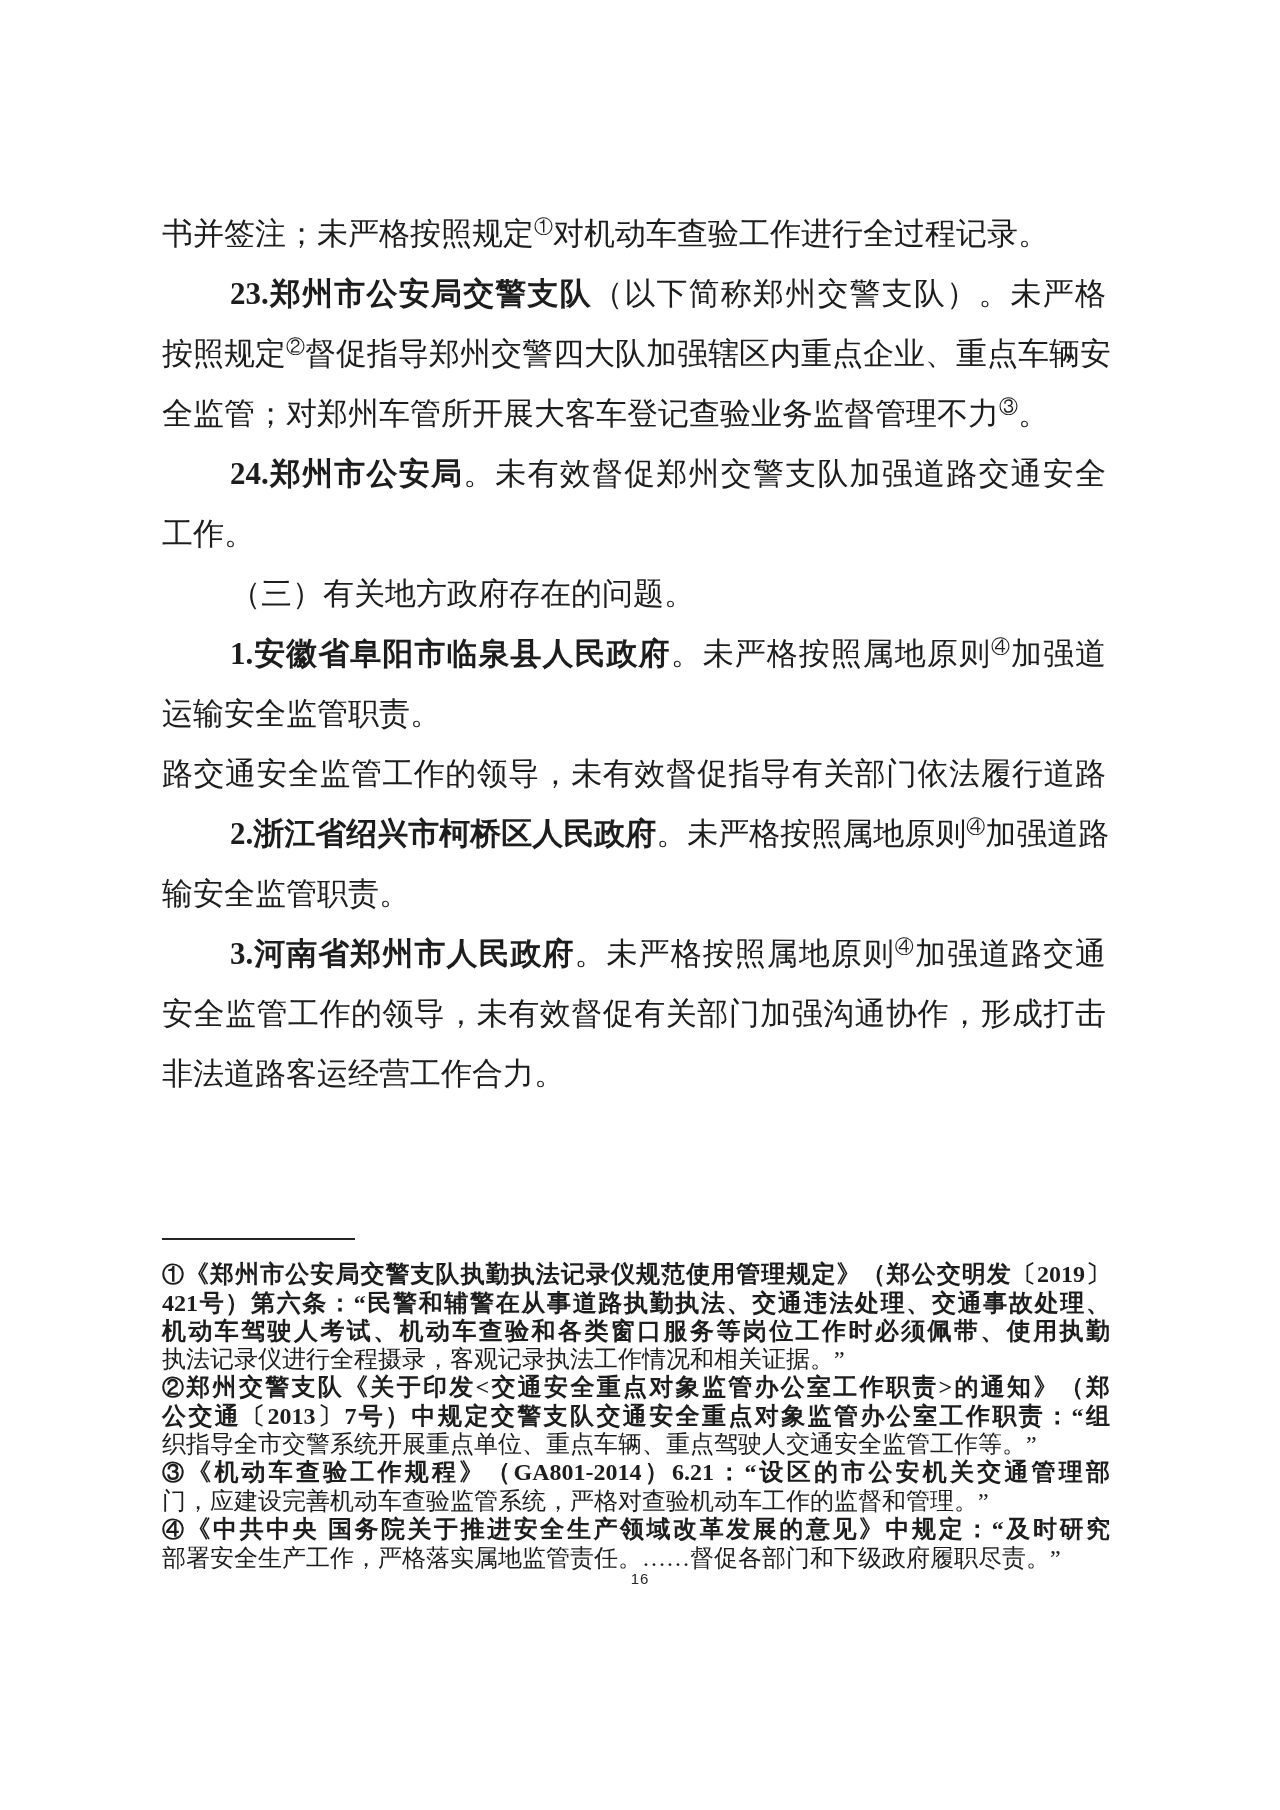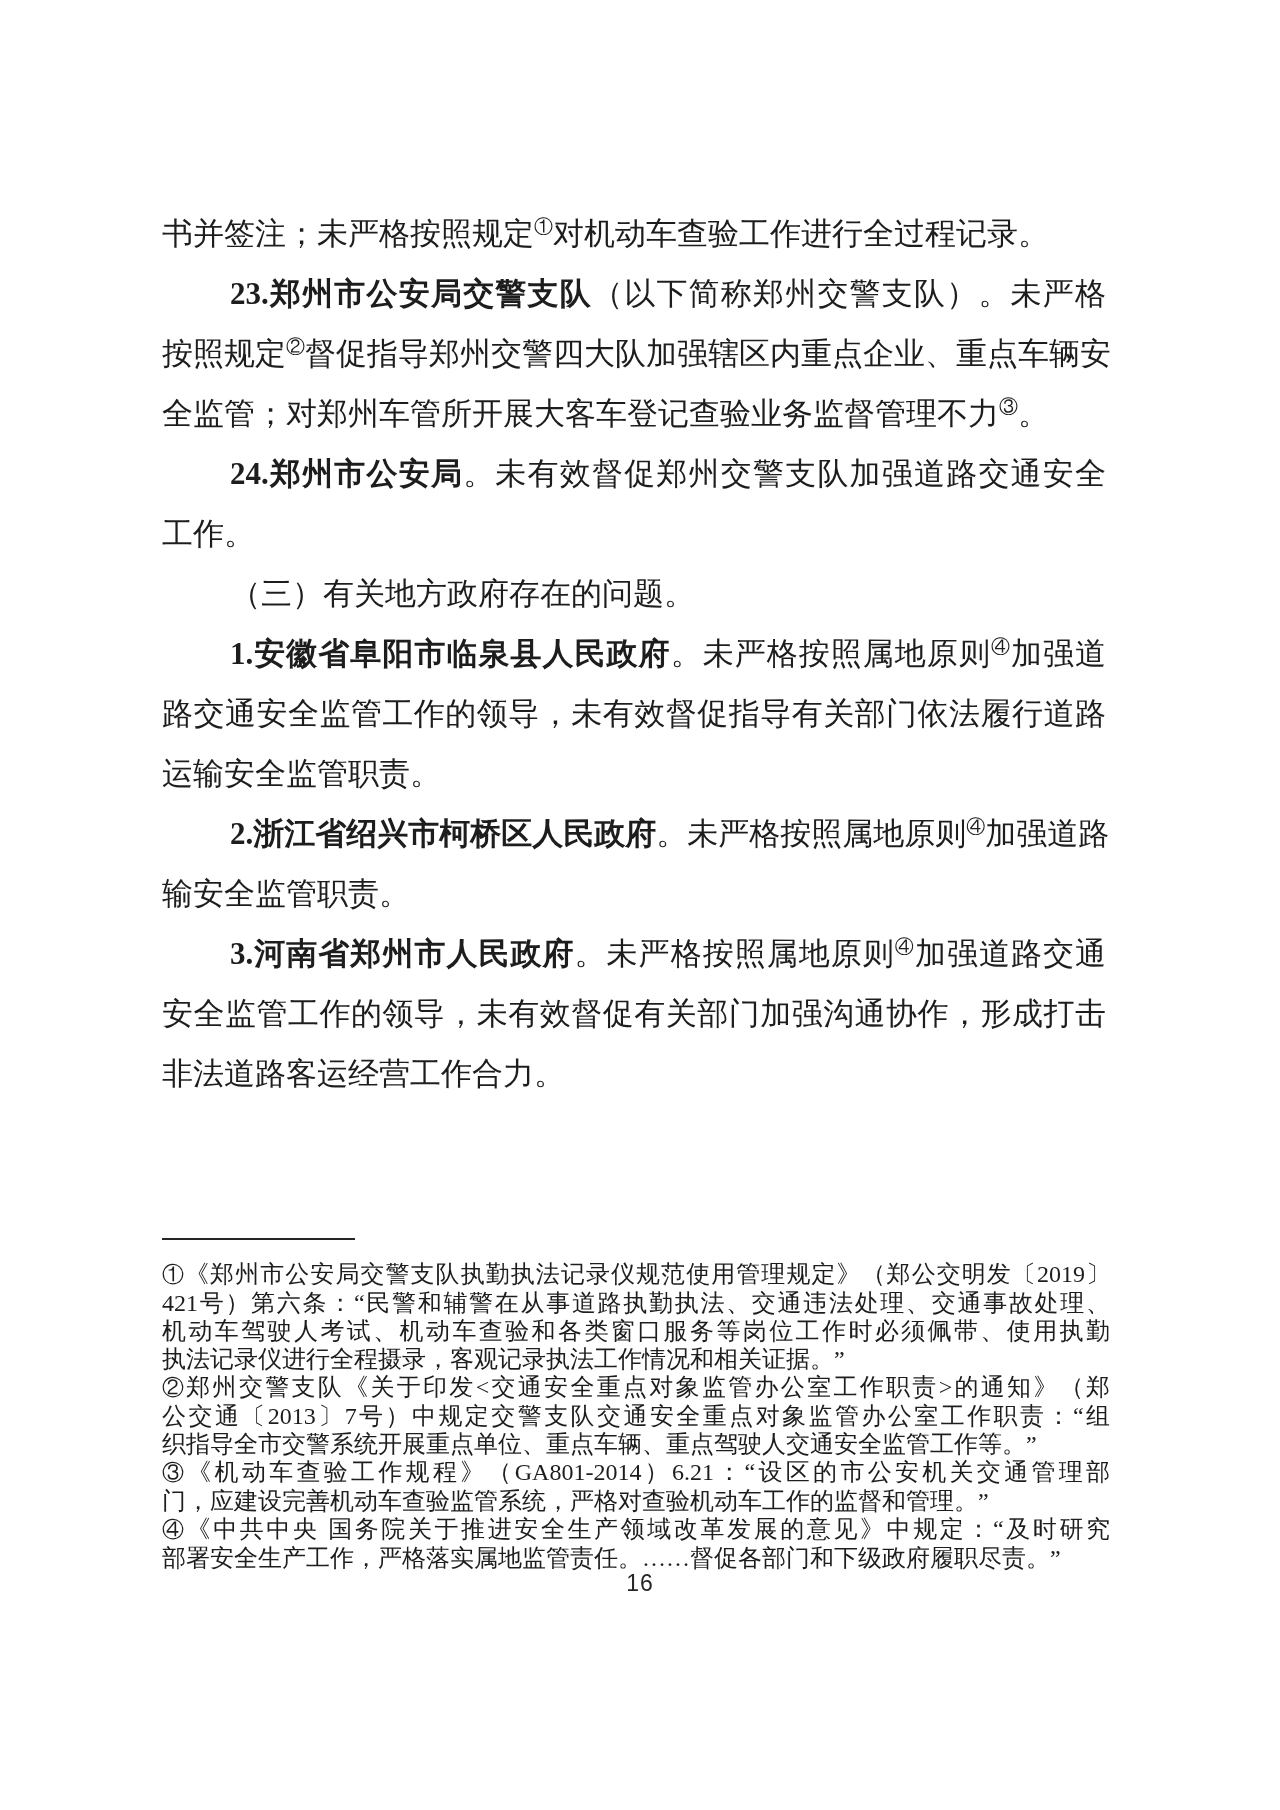--- a/index.html
+++ b/index.html
@@ -58,53 +58,54 @@
     left: 162px;
     top: 1260px;
     width: 948px;
     font-size: 24px;
     line-height: 28px;
   }
   .fline { white-space: nowrap; }
   .fline.j {
     text-align: justify;
     text-align-last: justify;
+    font-weight: bold;
   }
   .fline.end {
     text-align: center;
     text-align-last: left;
   }
   
   .pagenum {
     position: absolute;
     left: 0;
     top: 1570px;
     width: 1280px;
     text-align: center;
-    font-size: 23px;
+    font-size: 15px;
     letter-spacing: 1px;
     color: #262626;
     font-family: "Liberation Sans", "DejaVu Sans", sans-serif;
   }
 </style>
 </head>
 <body>
 
 <div class="page">
   <div class="body-text">
       <div class="bline end"><span>书并签注；未严格按照规定</span><span class="sup">①</span><span>对机动车查验工作进行全过程记录。</span></div>
       <div class="bline j indent"><span class="b">23.郑州市公安局交警支队</span><span>（以下简称郑州交警支队）。未严格</span></div>
       <div class="bline j"><span>按照规定</span><span class="sup">②</span><span>督促指导郑州交警四大队加强辖区内重点企业、重点车辆安</span></div>
       <div class="bline end"><span>全监管；对郑州车管所开展大客车登记查验业务监督管理不力</span><span class="sup">③</span><span>。</span></div>
       <div class="bline j indent"><span class="b">24.郑州市公安局</span><span>。未有效督促郑州交警支队加强道路交通安全</span></div>
       <div class="bline end"><span>工作。</span></div>
       <div class="bline end indent"><span>（三）有关地方政府存在的问题。</span></div>
       <div class="bline j indent"><span class="b">1.安徽省阜阳市临泉县人民政府</span><span>。未严格按照属地原则</span><span class="sup">④</span><span>加强道</span></div>
+      <div class="bline end"><span>运输安全监管职责。</span></div>
       <div class="bline j"><span>路交通安全监管工作的领导，未有效督促指导有关部门依法履行道路</span></div>
-      <div class="bline end"><span>运输安全监管职责。</span></div>
       <div class="bline j indent"><span class="b">2.浙江省绍兴市柯桥区人民政府</span><span>。未严格按照属地原则</span><span class="sup">④</span><span>加强道路</span></div>
       <div class="bline end"><span>输安全监管职责。</span></div>
       <div class="bline j indent"><span class="b">3.河南省郑州市人民政府</span><span>。未严格按照属地原则</span><span class="sup">④</span><span>加强道路交通</span></div>
       <div class="bline j"><span>安全监管工作的领导，未有效督促有关部门加强沟通协作，形成打击</span></div>
       <div class="bline end"><span>非法道路客运经营工作合力。</span></div>
     </div>
   <div class="fnsep"></div>
   <div class="footnotes">
       <div class="fline j"><span class="fsup">①</span><span>《郑州市公安局交警支队执勤执法记录仪规范使用管理规定》（郑公交明发〔2019〕</span></div>
       <div class="fline j"><span>421号）第六条：“民警和辅警在从事道路执勤执法、交通违法处理、交通事故处理、</span></div>

